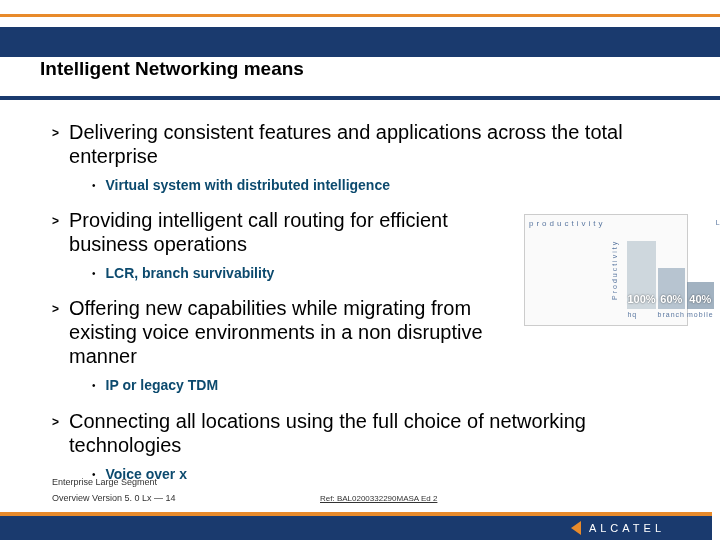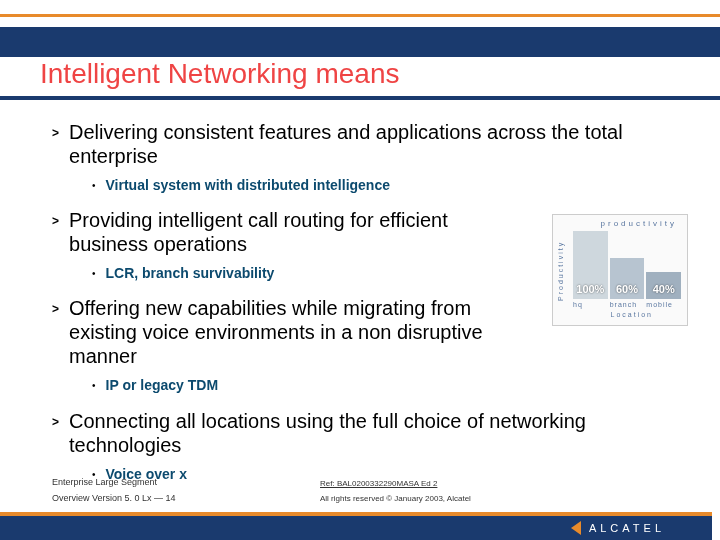--- a/index.html
+++ b/index.html
@@ -21,23 +21,23 @@
   }
   .stripe-gap { height: 10px; }
   .stripe-blue-thick {
     height: 30px; background: #1a3a6e;
   }
 
   .slide-title {
     position: absolute;
     top: 58px;
     left: 40px;
-    font-size: 28px;
-    color: #ef4444;
-    font-weight: 400;
+    font-size: 19px;
+    color: #000000;
+    font-weight: 700;
   }
 
   .title-gap-line {
     position: absolute;
     top: 96px; left: 0; right: 0;
     height: 4px; background: #1a3a6e;
   }
 
   .content {
     position: absolute;
@@ -81,27 +81,27 @@
     font-weight: bold;
     color: #0c4a6e;
     line-height: 1.3;
     text-align: right;
   }
 
   .chart-img {
     position: absolute;
     top: 214px;
     right: 32px;
-    width: 136px;
+    width: 164px;
     height: 112px;
     border: 1px solid #ccc;
     background: #fafafa;
     padding: 4px;
     display: flex;
-    flex-direction: column;
+    flex-direction: row;
   }
   .chart-top-label {
     font-size: 8px;
     letter-spacing: 3px;
     color: #5a77a0;
     text-align: right;
     padding-right: 6px;
     height: 14px;
   }
   .chart-body {
@@ -313,21 +313,20 @@
 <div class="footer">
   <div class="footer-left">
     <div>Enterprise Large Segment</div>
     <div class="line2">
       <span>Overview Version 5. 0 Lx  —</span>
       <span class="num">14</span>
     </div>
   </div>
   <div class="footer-center">
     <div><span class="underline">Ref: BAL0200332290MASA Ed 2</span></div>
-    <div>All rights reserved © January 2003, Alcatel</div>
   </div>
   <div class="footer-orange"></div>
   <div class="footer-blue">
     <div class="alcatel-logo">
       <div class="alcatel-tri"></div>
       <div class="alcatel-text">ALCATEL</div>
     </div>
   </div>
 </div>
 

